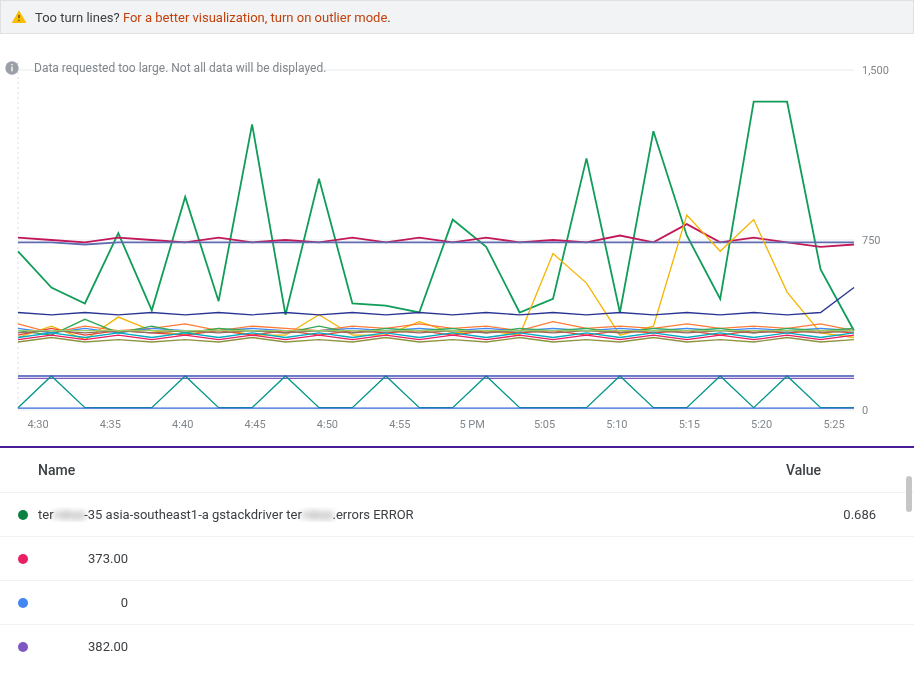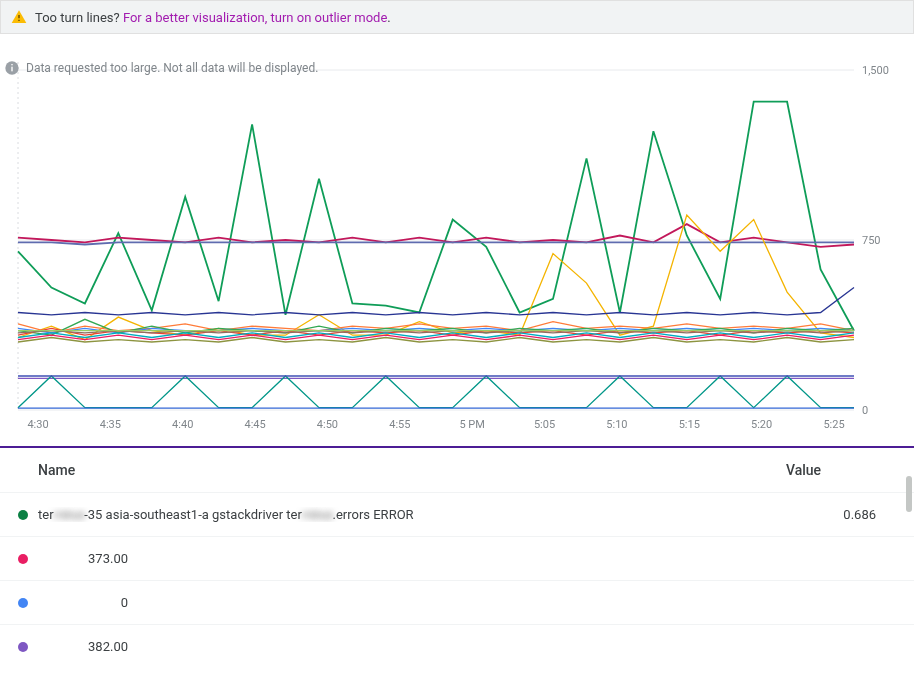--- a/index.html
+++ b/index.html
@@ -1,22 +1,22 @@
 <!DOCTYPE html>
 <html><head>
 <meta charset="utf-8">
 <style>
   * { box-sizing: border-box; margin: 0; padding: 0; }
   body { font-family: Roboto, "Helvetica Neue", Arial, sans-serif; font-size: 13px; color: #202124; background: #fff; width: 914px; }
   .banner { display: flex; align-items: center; background: #f1f3f4; border: 1px solid #e0e0e0; padding: 8px 10px; gap: 8px; }
   .banner .warn-icon { width: 16px; height: 16px; flex-shrink: 0; }
   .banner-text { color: #3c4043; font-size: 13px; }
-  .banner-link { color: #a21caf; text-decoration: none; cursor: pointer; }
+  .banner-link { color: #c2410c; text-decoration: none; cursor: pointer; }
   .chart-wrap { position: relative; margin-top: 26px; }
-  .info-row { display: flex; align-items: center; gap: 6px; padding: 0 0 0 4px; position: absolute; top: 0; left: 0; }
+  .info-row { display: flex; align-items: center; gap: 14px; padding: 0 0 0 4px; position: absolute; top: 0; left: 0; }
   .info-icon { width: 16px; height: 16px; color: #9aa0a6; flex-shrink: 0; }
   .info-text { color: #80868b; font-size: 12px; }
   .chart { display: block; }
   .ytick { font-size: 11px; fill: #80868b; }
   .xtick { font-size: 11px; fill: #80868b; }
   .gridline { stroke: #e8eaed; stroke-width: 1; }
   .axisleft { stroke: #dadce0; stroke-width: 1; stroke-dasharray: 2 3; }
   .series { fill: none; stroke-width: 1.3; }
   .thick { stroke-width: 1.8; }
   .legend { border-top: 2px solid #4c1d95; margin-top: 6px; position: relative; }

